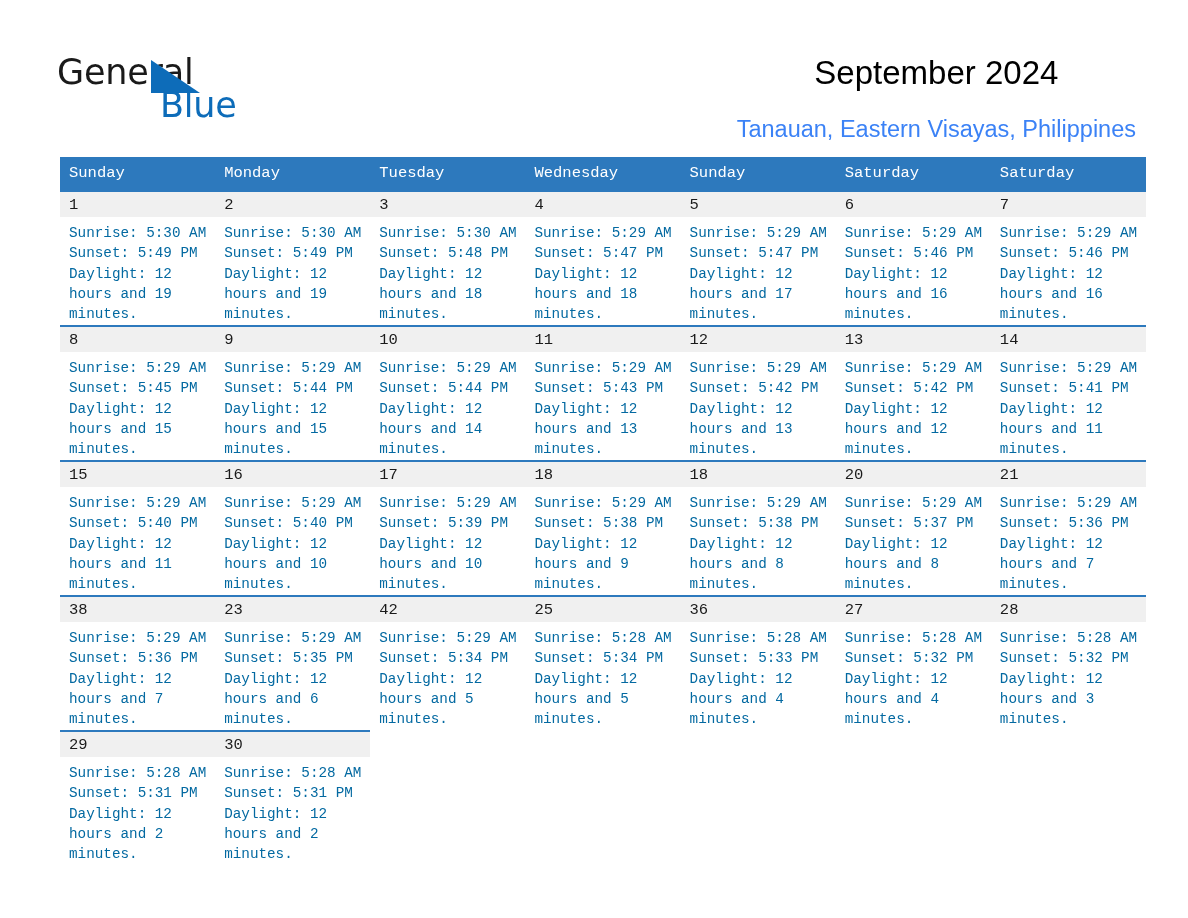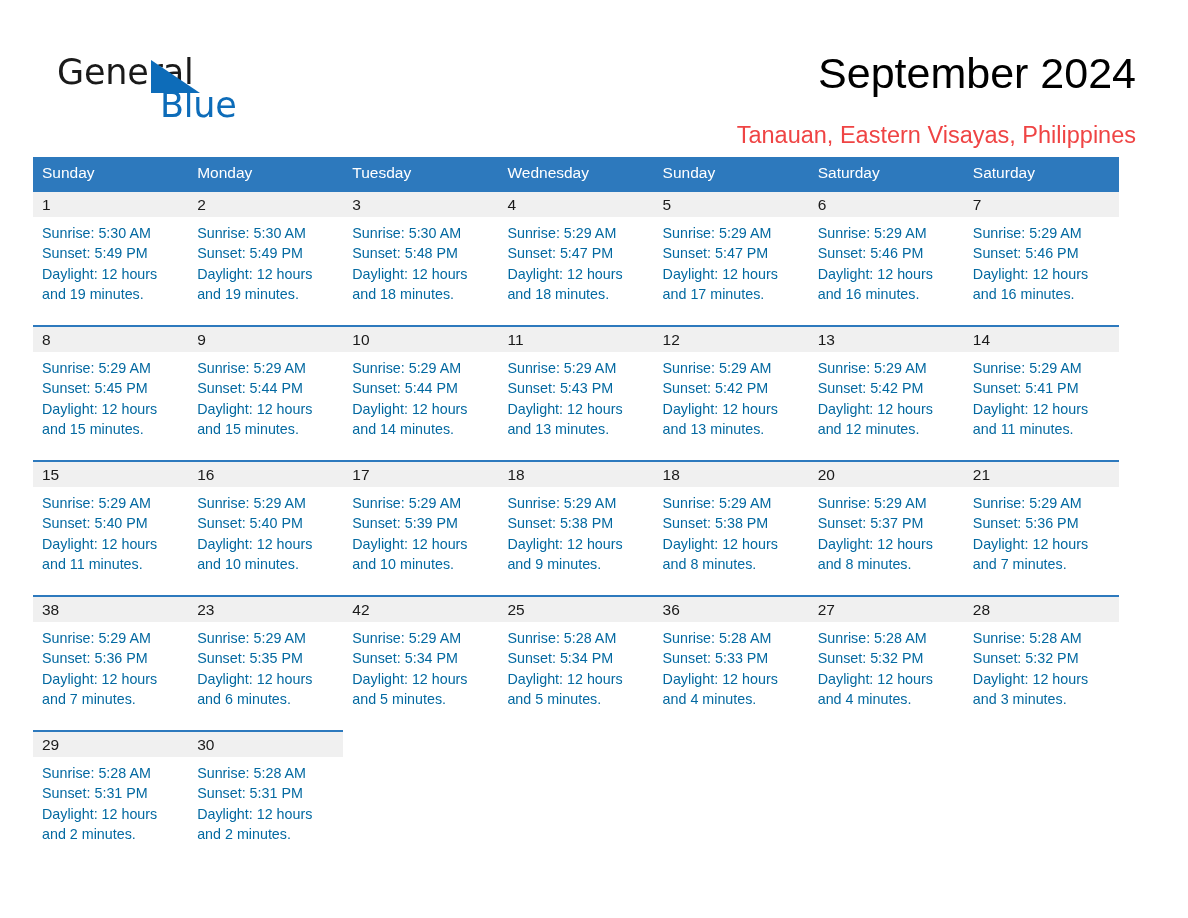--- a/index.html
+++ b/index.html
@@ -67,43 +67,45 @@
     margin-left: 28px;
   }
 
   .title-block {
     position: absolute;
     right: 52px;
     top: 48px;
     text-align: right;
   }
   .month-title {
-    font-size: 43px;
+    font-size: 33px;
     font-weight: 400;
     color: #000000;
     line-height: 50px;
     white-space: nowrap;
+    text-align: center;
   }
   .location-subtitle {
-    margin-top: 23px;
+    margin-top: 17px;
     font-size: 23.5px;
     font-weight: 400;
-    color: #ef4444;
+    color: #3b82f6;
     line-height: 28px;
     white-space: nowrap;
   }
 
   
   .calendar {
     position: absolute;
-    left: 33px;
+    left: 60px;
     top: 157px;
     width: 1086px;
     border-collapse: collapse;
     table-layout: fixed;
+    font-family: Liberation Mono, monospace;
   }
   .calendar col { width: 155.14px; }
 
   thead th {
     background: #2d79bd;
     color: #ffffff;
     text-align: left;
     font-size: 15.5px;
     font-weight: 400;
     padding: 7px 0 8px 9px;

